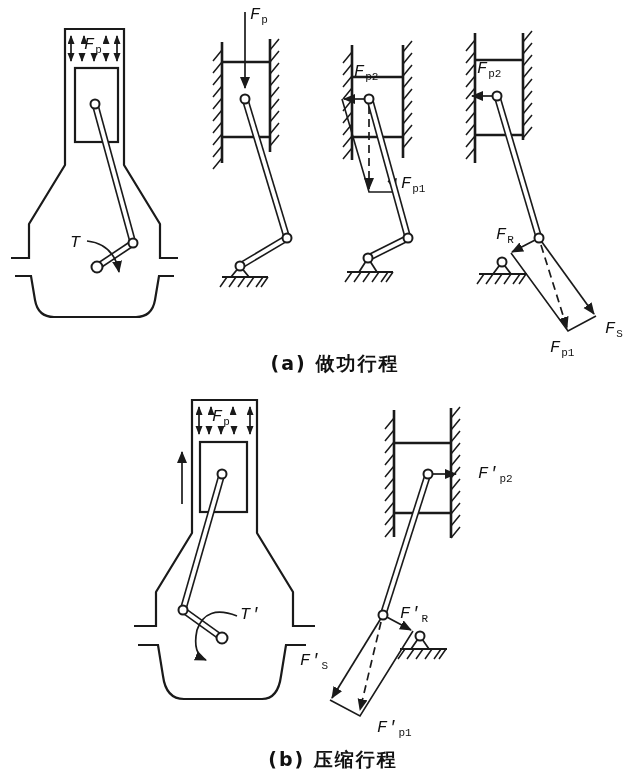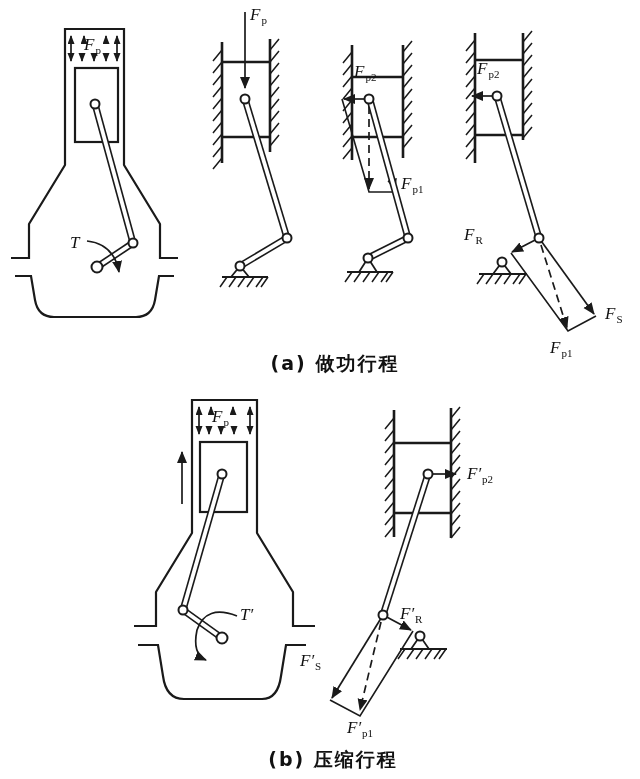--- a/index.html
+++ b/index.html
@@ -13,21 +13,21 @@
   .hatch { stroke:#1a1a1a; stroke-width:1.5; fill:none; }
   .arrow { stroke:#1a1a1a; stroke-width:1.7; fill:none; }
   .dash  { stroke-dasharray:8 5; }
   .side  { stroke:#1a1a1a; stroke-width:1.6; fill:none; }
   .rodO  { stroke:#1a1a1a; stroke-width:7; fill:none; }
   .rodI  { stroke:#ffffff; stroke-width:3.8; fill:none; }
   .joint { fill:#ffffff; stroke:#1a1a1a; stroke-width:2; }
   .tri   { fill:#ffffff; stroke:#1a1a1a; stroke-width:1.8; }
   .flabel {
     position:absolute; color:#111; font-size:17px; line-height:1;
-    font-family:Liberation Serif, serif; font-style:italic; white-space:nowrap;
+    font-family:Liberation Mono, monospace; font-style:italic; white-space:nowrap;
   }
   .flabel sub { font-style:normal; font-size:11px; margin-left:1px; }
   .caption {
     position:absolute; width:640px; text-align:center; color:#111;
     font-family:"DejaVu Sans", sans-serif; font-size:19px; font-weight:bold;
     letter-spacing:2px;
   }
 </style>
 </head>
 <body>
@@ -183,28 +183,28 @@
 
   <div class="flabel" style="left:84px;top:36px"><i>F</i><sub>p</sub></div>
   <div class="flabel" style="left:70px;top:234px"><i>T</i><sub></sub></div>
 
   <div class="flabel" style="left:250px;top:6px"><i>F</i><sub>p</sub></div>
 
   <div class="flabel" style="left:354px;top:63px"><i>F</i><sub>p2</sub></div>
   <div class="flabel" style="left:401px;top:175px"><i>F</i><sub>p1</sub></div>
 
   <div class="flabel" style="left:477px;top:60px"><i>F</i><sub>p2</sub></div>
-  <div class="flabel" style="left:464px;top:226px"><i>F</i><sub>R</sub></div>
-  <div class="flabel" style="left:605px;top:305px"><i>F</i><sub>S</sub></div>
+  <div class="flabel" style="left:496px;top:226px"><i>F</i><sub>R</sub></div>
+  <div class="flabel" style="left:605px;top:320px"><i>F</i><sub>S</sub></div>
   <div class="flabel" style="left:550px;top:339px"><i>F</i><sub>p1</sub></div>
 
   <div class="flabel" style="left:212px;top:408px"><i>F</i><sub>p</sub></div>
   <div class="flabel" style="left:240px;top:606px"><i>T′</i><sub></sub></div>
 
-  <div class="flabel" style="left:467px;top:465px"><i>F′</i><sub>p2</sub></div>
+  <div class="flabel" style="left:478px;top:465px"><i>F′</i><sub>p2</sub></div>
   <div class="flabel" style="left:400px;top:605px"><i>F′</i><sub>R</sub></div>
   <div class="flabel" style="left:300px;top:652px"><i>F′</i><sub>S</sub></div>
-  <div class="flabel" style="left:347px;top:719px"><i>F′</i><sub>p1</sub></div>
+  <div class="flabel" style="left:377px;top:719px"><i>F′</i><sub>p1</sub></div>
 
   <div class="caption" style="left:15px;top:351px">(a) 做功行程</div>
   <div class="caption" style="left:13px;top:747px">(b) 压缩行程</div>
 
 </div>
 
 </body></html>

